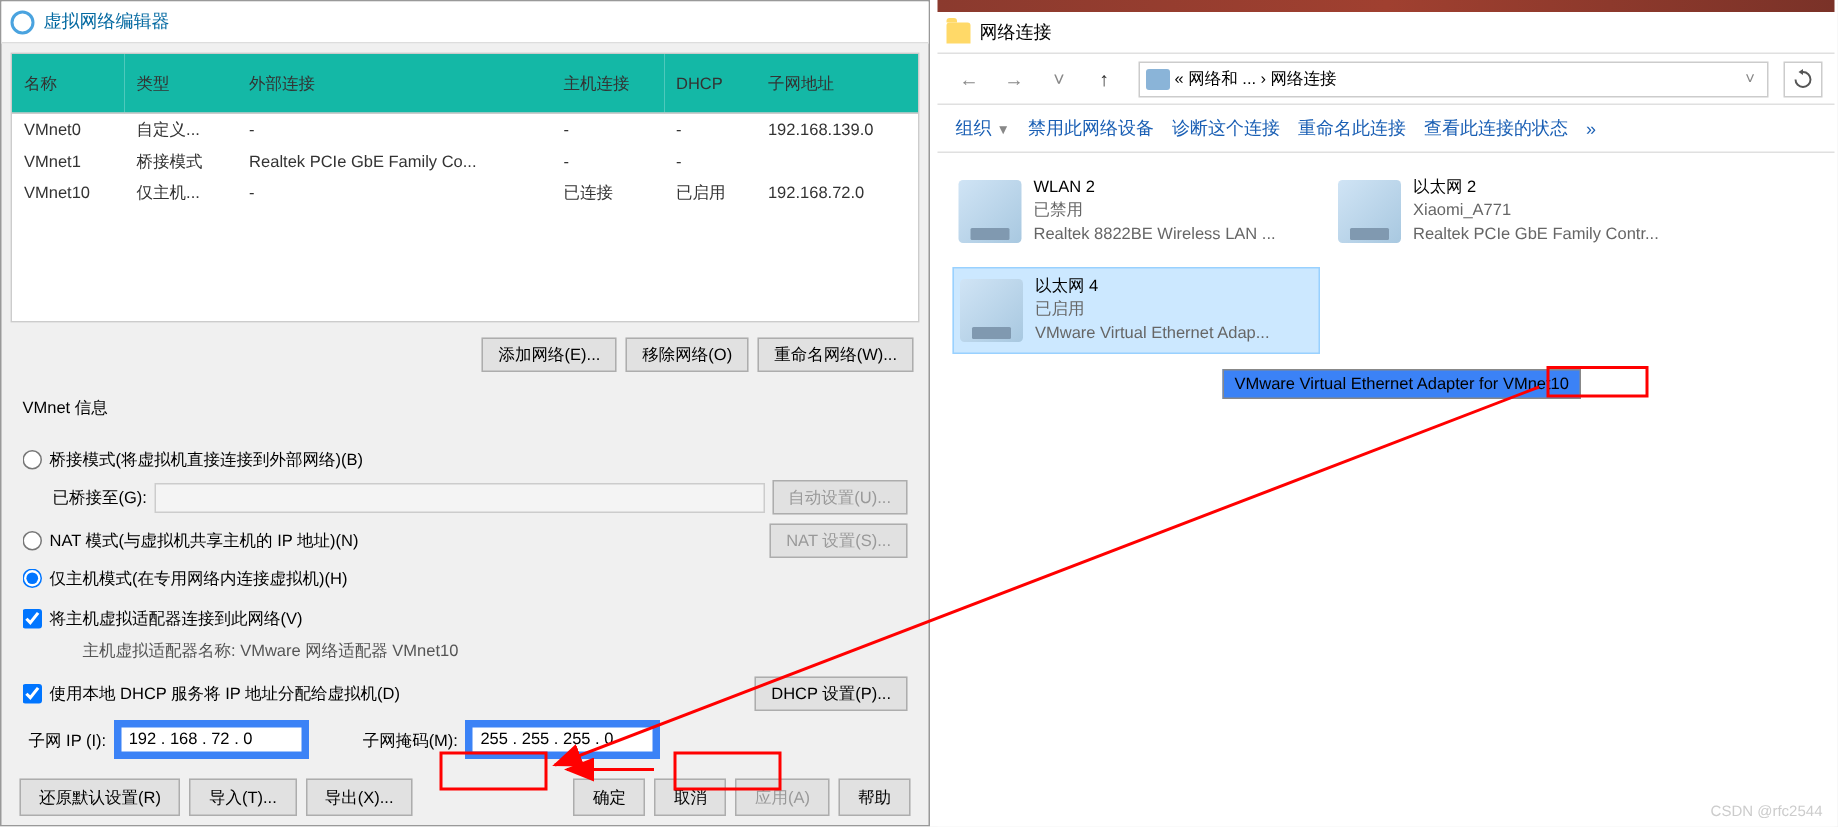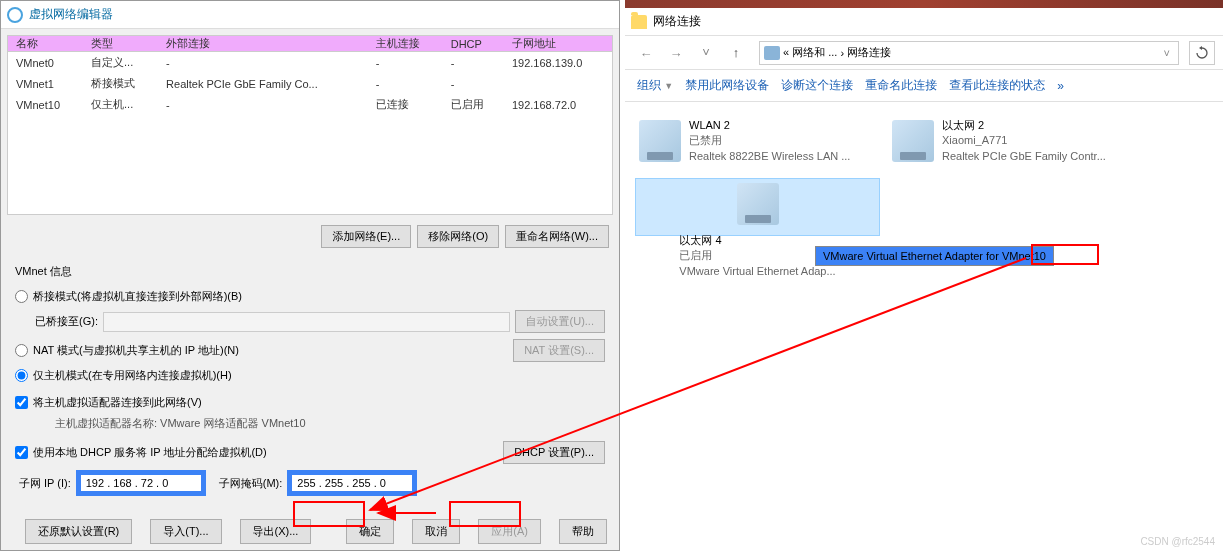--- a/index.html
+++ b/index.html
@@ -5,42 +5,42 @@
 * { box-sizing: border-box; margin: 0; padding: 0; font-family: "Microsoft YaHei", "Segoe UI", sans-serif; }
 body { width: 1225px; height: 551px; position: relative; background: #fff; overflow: hidden; }
 
 
 .vne-window { position: absolute; left: 0; top: 0; width: 620px; height: 551px; background: #f0f0f0; border: 1px solid #999; }
 .vne-titlebar { background: #fff; height: 28px; display: flex; align-items: center; padding-left: 6px; border-bottom: 1px solid #ddd; }
 .vne-titlebar-icon { width: 16px; height: 16px; border: 2px solid #4aa3df; border-radius: 50%; margin-right: 6px; }
 .vne-title { font-size: 12px; color: #0369a1; }
 
 .vne-table { width: 100%; border-collapse: collapse; background: #fff; font-size: 11px; }
-.vne-table th { text-align: left; padding: 0 8px; border-bottom: 1px solid #ccc; font-weight: normal; color: #333; background: #f0abfc; }
+.vne-table th { text-align: left; padding: 12px 8px; border-bottom: 1px solid #ccc; font-weight: normal; color: #333; background: #14b8a6; }
 .vne-table td { padding: 3px 8px; color: #333; }
 .vne-table-wrapper { background: #fff; border: 1px solid #ccc; margin: 6px; height: 180px; }
 
 .vne-buttons-row { display: flex; justify-content: flex-end; gap: 6px; padding: 4px 10px 10px; }
 .vne-btn { font-size: 11px; padding: 3px 10px; background: #e1e1e1; border: 1px solid #adadad; cursor: pointer; }
 .vne-btn.disabled { color: #999; }
 
 .vne-info { padding: 6px 14px; font-size: 11px; }
-.vne-section-title { margin-bottom: 10px; }
+.vne-section-title { margin-bottom: 20px; }
 .vne-radio-row, .vne-check-row { display: flex; align-items: center; margin: 6px 0; font-size: 11px; }
 .vne-radio-row input, .vne-check-row input { margin-right: 5px; }
 .indent { margin-left: 20px; justify-content: space-between; }
 .indent2 { margin-left: 40px; }
 
 .vne-field-row { display: flex; align-items: center; gap: 5px; font-size: 11px; margin: 4px 0 4px 20px; }
 .vne-dropdown { flex: 1; border: 1px solid #ccc; height: 20px; background: #f4f4f4; }
 .vne-btn-right { margin-left: auto; }
 .vne-text-input { border: 5px solid #3b82f6; padding: 2px 5px; font-size: 11px; width: 130px; }
 
 .vne-footer { position: absolute; bottom: 6px; left: 0; right: 0; display: flex; gap: 6px; padding: 0 12px; align-items: center; }
-.vne-footer .vne-btn { padding: 4px 12px; margin-left: 12px; }
+.vne-footer .vne-btn { padding: 4px 12px; }
 .spacer { flex: 1; }
 
 
 .nc-window { position: absolute; left: 625px; top: 0; width: 598px; height: 551px; background: #fff; }
 .nc-topbar { height: 8px; background: linear-gradient(90deg, #8b3a2e 0%, #a04030 50%, #7a3228 100%); }
 .nc-titlebar { display: flex; align-items: center; height: 28px; padding-left: 6px; font-size: 12px; border-bottom: 1px solid #e0e0e0; }
 .nc-folder-icon { width: 16px; height: 14px; background: #ffd968; border-radius: 2px 2px 0 0; margin-right: 6px; position: relative; }
 .nc-folder-icon::before { content: ''; position: absolute; top: -3px; left: 0; width: 7px; height: 3px; background: #ffd968; border-radius: 2px 2px 0 0; }
 
 .nc-toolbar { display: flex; align-items: center; height: 34px; border-bottom: 1px solid #e0e0e0; padding: 0 8px; gap: 4px; }
@@ -49,21 +49,21 @@
 .nc-breadcrumb { flex: 1; border: 1px solid #ccc; height: 24px; display: flex; align-items: center; padding: 0 4px; font-size: 11px; gap: 3px; margin: 0 6px; }
 .nc-bc-icon { width: 16px; height: 14px; background: #8ab4d8; border-radius: 2px; }
 .nc-refresh { width: 26px; height: 24px; border: 1px solid #ccc; display: flex; align-items: center; justify-content: center; }
 
 .nc-commandbar { display: flex; align-items: center; height: 32px; border-bottom: 1px solid #e0e0e0; padding: 0 12px; gap: 12px; font-size: 12px; color: #1a5fb4; }
 .nc-commandbar .cmd { cursor: pointer; }
 .nc-commandbar .chev { color: #888; font-size: 9px; }
 
 .nc-items { padding: 10px; display: flex; flex-wrap: wrap; gap: 8px; align-content: flex-start; }
 .nc-item { width: 245px; height: 58px; display: flex; align-items: center; padding: 4px; gap: 8px; }
-.nc-item.selected { background: #cce8ff; border: 1px solid #99d1ff; flex-direction: column; }
+.nc-item.selected { background: #cce8ff; border: 1px solid #99d1ff; }
 .nc-item-icon { width: 42px; height: 42px; background: linear-gradient(135deg, #d0e4f5 0%, #a8c8e0 100%); border-radius: 3px; position: relative; flex-shrink: 0; }
 .nc-item-icon::after { content: ''; position: absolute; bottom: 2px; left: 8px; width: 26px; height: 8px; background: #8099b0; border-radius: 1px; }
 .nc-item-text { font-size: 11px; line-height: 1.4; }
 .nc-item-title { color: #000; }
 .nc-item-sub { color: #666; }
 
 .tooltip { position: absolute; left: 815px; top: 246px; background: #3b82f6; border: 1px solid #888; padding: 3px 7px; font-size: 11px; z-index: 50; }
 
 
 .red-box { position: absolute; border: 2px solid #ff0000; pointer-events: none; z-index: 100; }
@@ -156,21 +156,21 @@
       <span>将主机虚拟适配器连接到此网络(V)</span>
     </div>
     <div class="indent2" style="font-size:11px;color:#555;margin-bottom:10px">主机虚拟适配器名称: VMware 网络适配器 VMnet10</div>
 
     <div class="vne-check-row">
       <input type="checkbox" checked="" style="">
       <span>使用本地 DHCP 服务将 IP 地址分配给虚拟机(D)</span>
       <button class="vne-btn vne-btn-right">DHCP 设置(P)...</button>
     </div>
 
-    <div style="display:flex;gap:13px;margin-top:4px;margin-left:4px">
+    <div style="display:flex;gap:36px;margin-top:4px;margin-left:4px">
       <div style="display:flex;align-items:center;gap:5px;font-size:11px">
         <span>子网 IP (I):</span>
         <input class="vne-text-input" value="192 . 168 . 72 . 0" style="">
       </div>
       <div style="display:flex;align-items:center;gap:5px;font-size:11px">
         <span>子网掩码(M):</span>
         <input class="vne-text-input" value="255 . 255 . 255 . 0" style="">
       </div>
     </div>
   </div>

